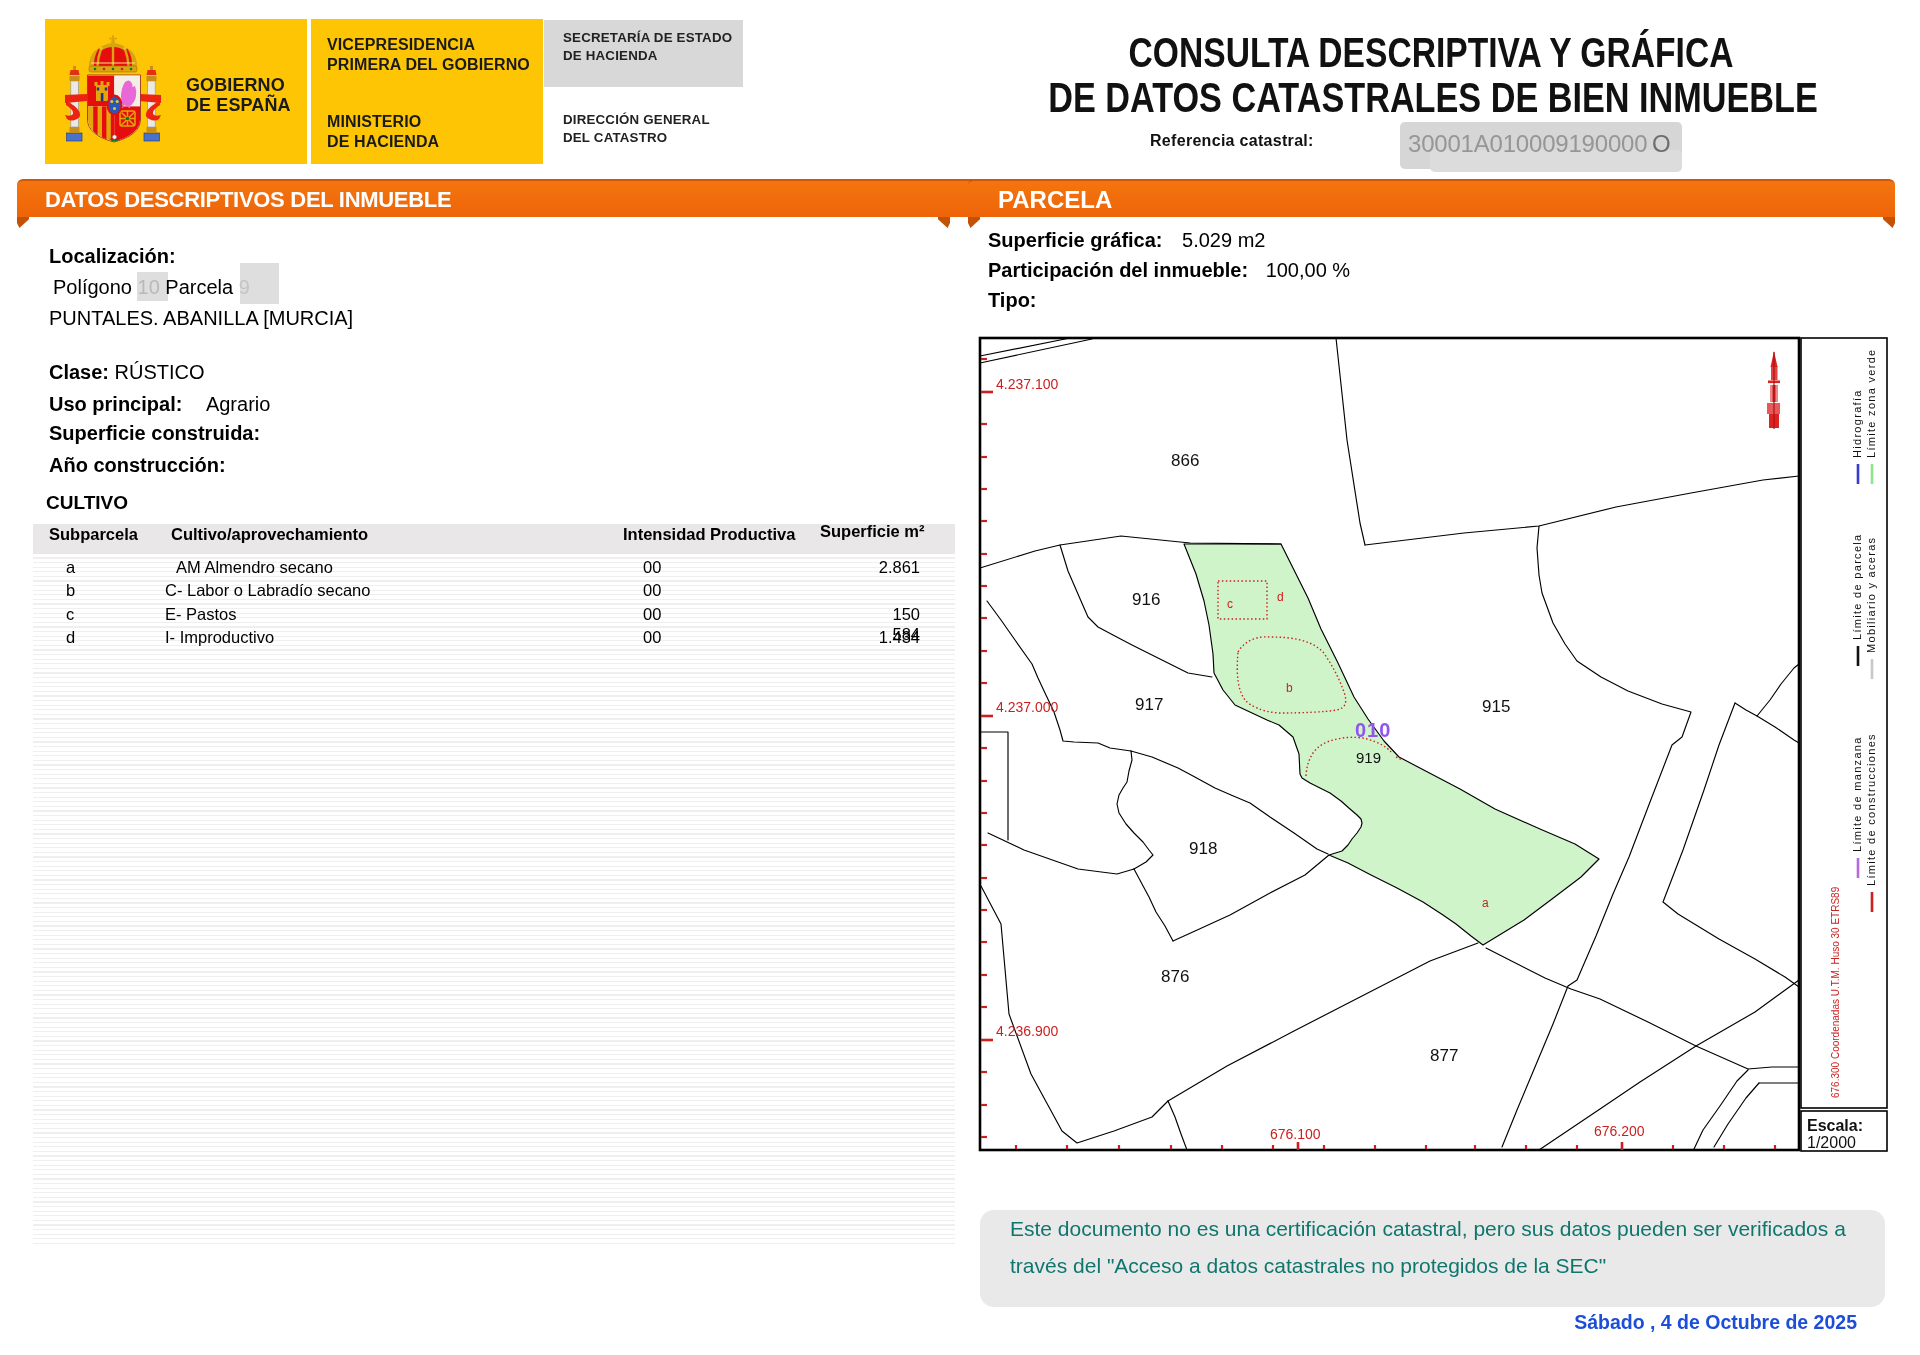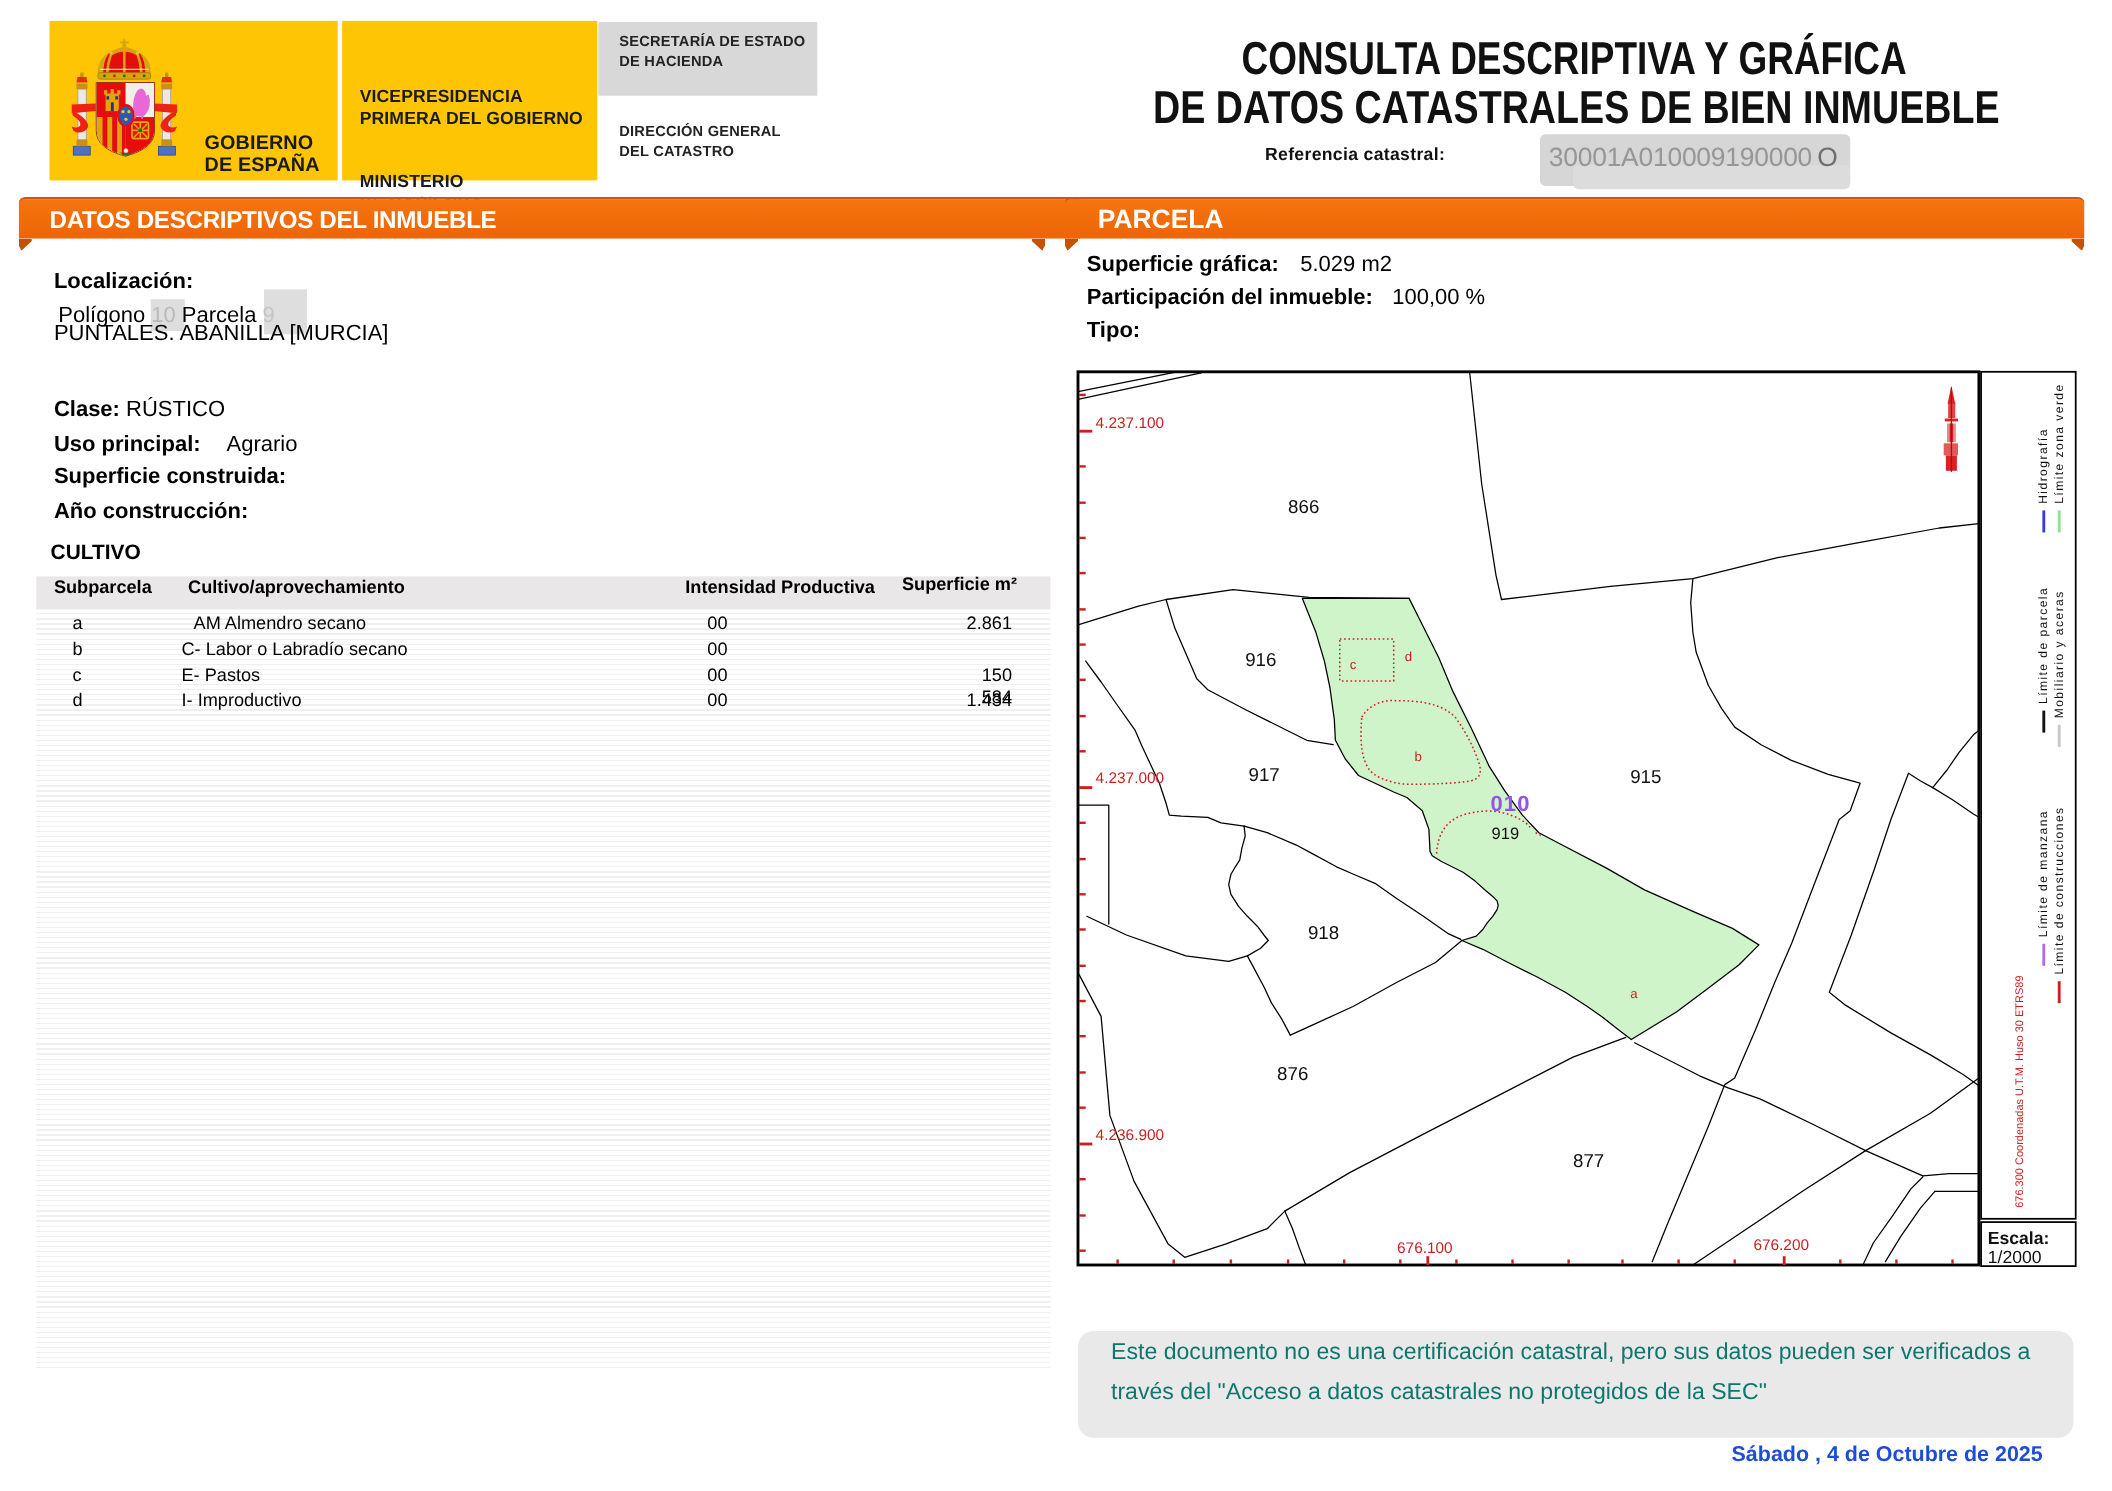--- a/index.html
+++ b/index.html
@@ -3,21 +3,21 @@
 <meta charset="utf-8">
 <style>
 * { margin:0; padding:0; box-sizing:border-box; }
 html,body { width:1920px; height:1355px; background:#ffffff; font-family:"Liberation Sans",sans-serif; position:relative; overflow:hidden; }
 .abs { position:absolute; }
 .b { font-weight:bold; }
 
 #ybox1 { left:45px; top:19px; width:262px; height:145px; background:#fdc504; }
 #ybox2 { left:311px; top:19px; width:232px; height:145px; background:#fdc504; }
 #gbox  { left:544px; top:20px; width:199px; height:67px; background:#d8d8d8; }
-.htxt { color:#1a1a1a; font-weight:bold; font-size:16px; line-height:20px; letter-spacing:0.1px;margin-top:44px; }
+.htxt { color:#1a1a1a; font-weight:bold; font-size:16px; line-height:20px; letter-spacing:0.1px; }
 .htxt2 { color:#222; font-weight:bold; font-size:13.3px; line-height:18px; letter-spacing:0.2px; }
 
 .obar { background:linear-gradient(#f4750f,#ee6408); border-top:2px solid #d45408; border-radius:6px 6px 0 0; color:#fff; font-weight:bold; font-size:24px; }
 .fold { width:12px; height:11px; background:#c35106; }
 .foldL { clip-path:polygon(0 0,100% 0,100% 20%,20% 100%,0 55%); }
 .foldR { clip-path:polygon(0 0,100% 0,100% 55%,80% 100%,0 20%); }
 
 .t20 { font-size:20px; color:#000; }
 .t17 { font-size:16.5px; color:#000; }
 #stripes { left:33px; top:554px; width:922px; height:691px;
@@ -140,21 +140,21 @@
 <div class="abs fold foldL" style="left:17px; top:217px;"></div>
 <div class="abs fold foldR" style="left:938px; top:217px;"></div>
 <div class="abs obar" style="left:968px; top:179px; width:927px; height:38px; padding:5px 0 0 30px;">PARCELA</div>
 <div class="abs fold foldL" style="left:968px; top:217px;"></div>
 <div class="abs fold foldR" style="left:1883px; top:217px;"></div>
 
 <div class="abs t20 b" style="left:49px; top:245px;">Localización:</div>
 <div class="abs" style="left:137px; top:272px; width:31px; height:29px; background:#dedede;"></div>
 <div class="abs" style="left:240px; top:263px; width:39px; height:41px; background:#dedede;"></div>
 <div class="abs t20" style="left:53px; top:276px;">Polígono <span style="color:#b9b9b9">10</span> Parcela <span style="color:#c5c5c5">9</span></div>
-<div class="abs t20" style="left:49px; top:292px;">PUNTALES. ABANILLA [MURCIA]</div>
+<div class="abs t20" style="left:49px; top:307px;">PUNTALES. ABANILLA [MURCIA]</div>
 <div class="abs t20 b" style="left:49px; top:361px;">Clase: <span style="font-weight:normal">RÚSTICO</span></div>
 <div class="abs t20 b" style="left:49px; top:393px;">Uso principal: <span style="font-weight:normal; margin-left:18px">Agrario</span></div>
 <div class="abs t20 b" style="left:49px; top:422px;">Superficie construida:</div>
 <div class="abs t20 b" style="left:49px; top:454px;">Año construcción:</div>
 
 <div class="abs b" style="left:46px; top:492px; font-size:19px;">CULTIVO</div>
 <div class="abs" id="stripes"></div>
 <div class="abs" id="thead"></div>
 <div class="abs b t17" style="left:49px; top:525px;">Subparcela</div>
 <div class="abs b t17" style="left:171px; top:525px;">Cultivo/aprovechamiento</div>

